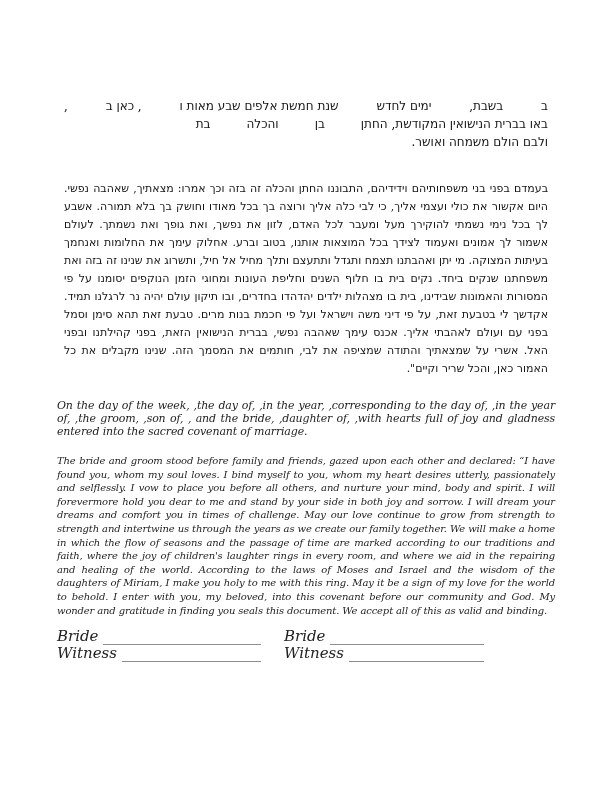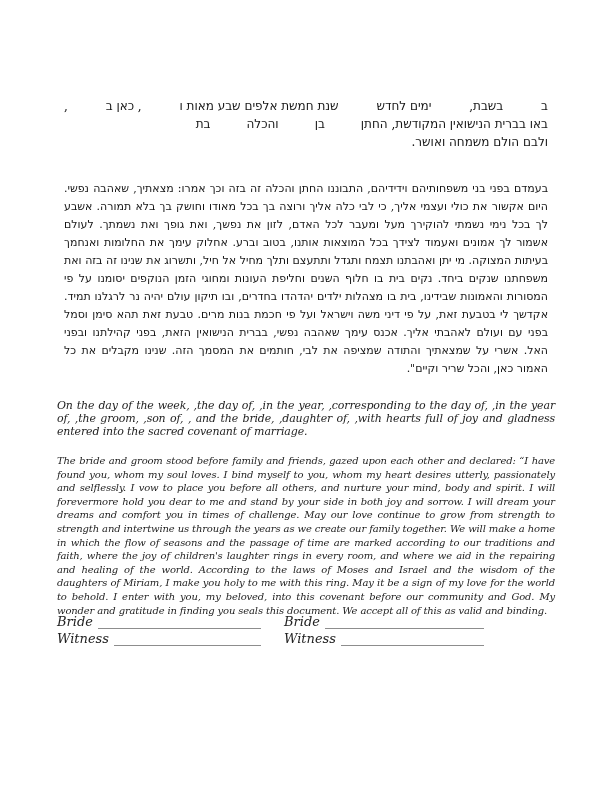--- a/index.html
+++ b/index.html
@@ -47,25 +47,25 @@
     letter-spacing: -0.15px;
   }
   .eng-body {
     margin-top: 16px;
     font-size: 10px;
     line-height: 13.6px;
     letter-spacing: -0.15px;
   }
   
   .signatures {
-    margin-top: 0;
+    margin-top: 16px;
     display: flex;
     font-family: "DejaVu Serif", serif;
     font-style: italic;
-    font-size: 13px;
+    font-size: 15px;
     color: #222;
     align-items: flex-end;
   }
   .sig-col { display: flex; flex-direction: column; gap: 5px; }
   .sig-col.left  { width: 204px; margin-right: 23px; }
   .sig-col.right { width: 200px; }
   .sig-row { display: flex; align-items: flex-end; height: 12px; }
   .sig-label { padding-right: 5px; white-space: nowrap; }
   .sig-line { flex: 1; border-bottom: 1px solid #8d8d8d; height: 10px; }
 </style>

